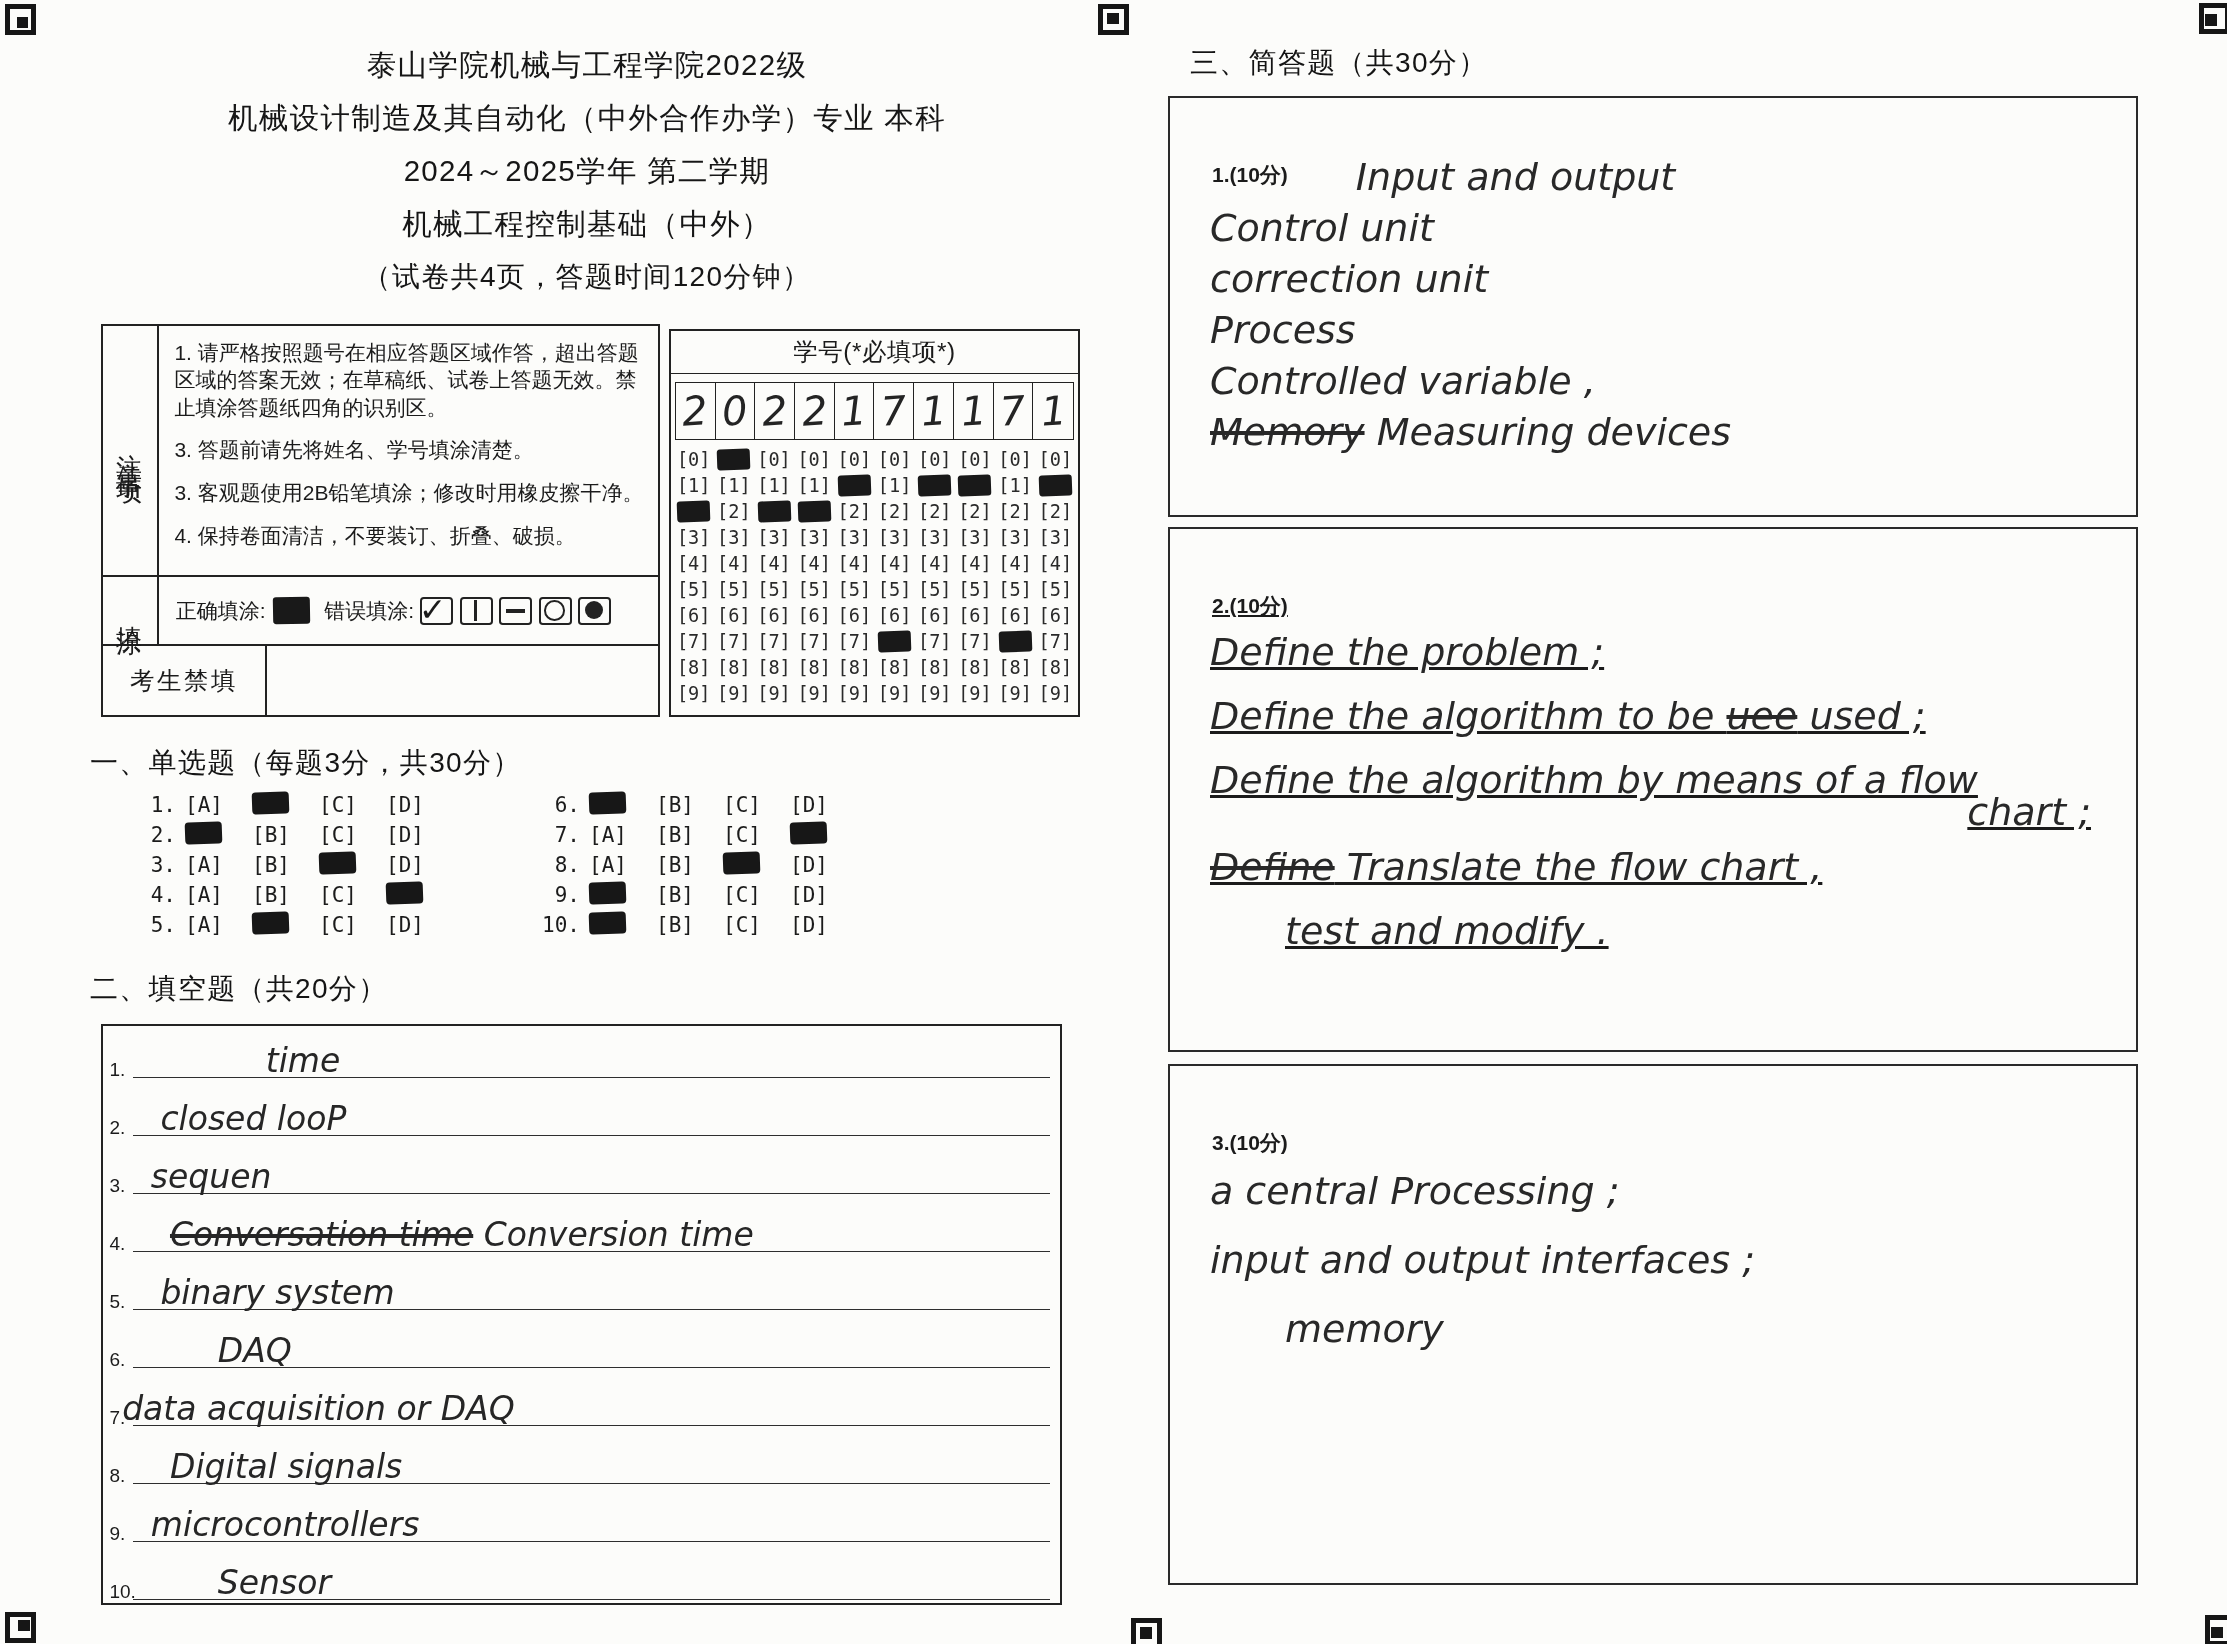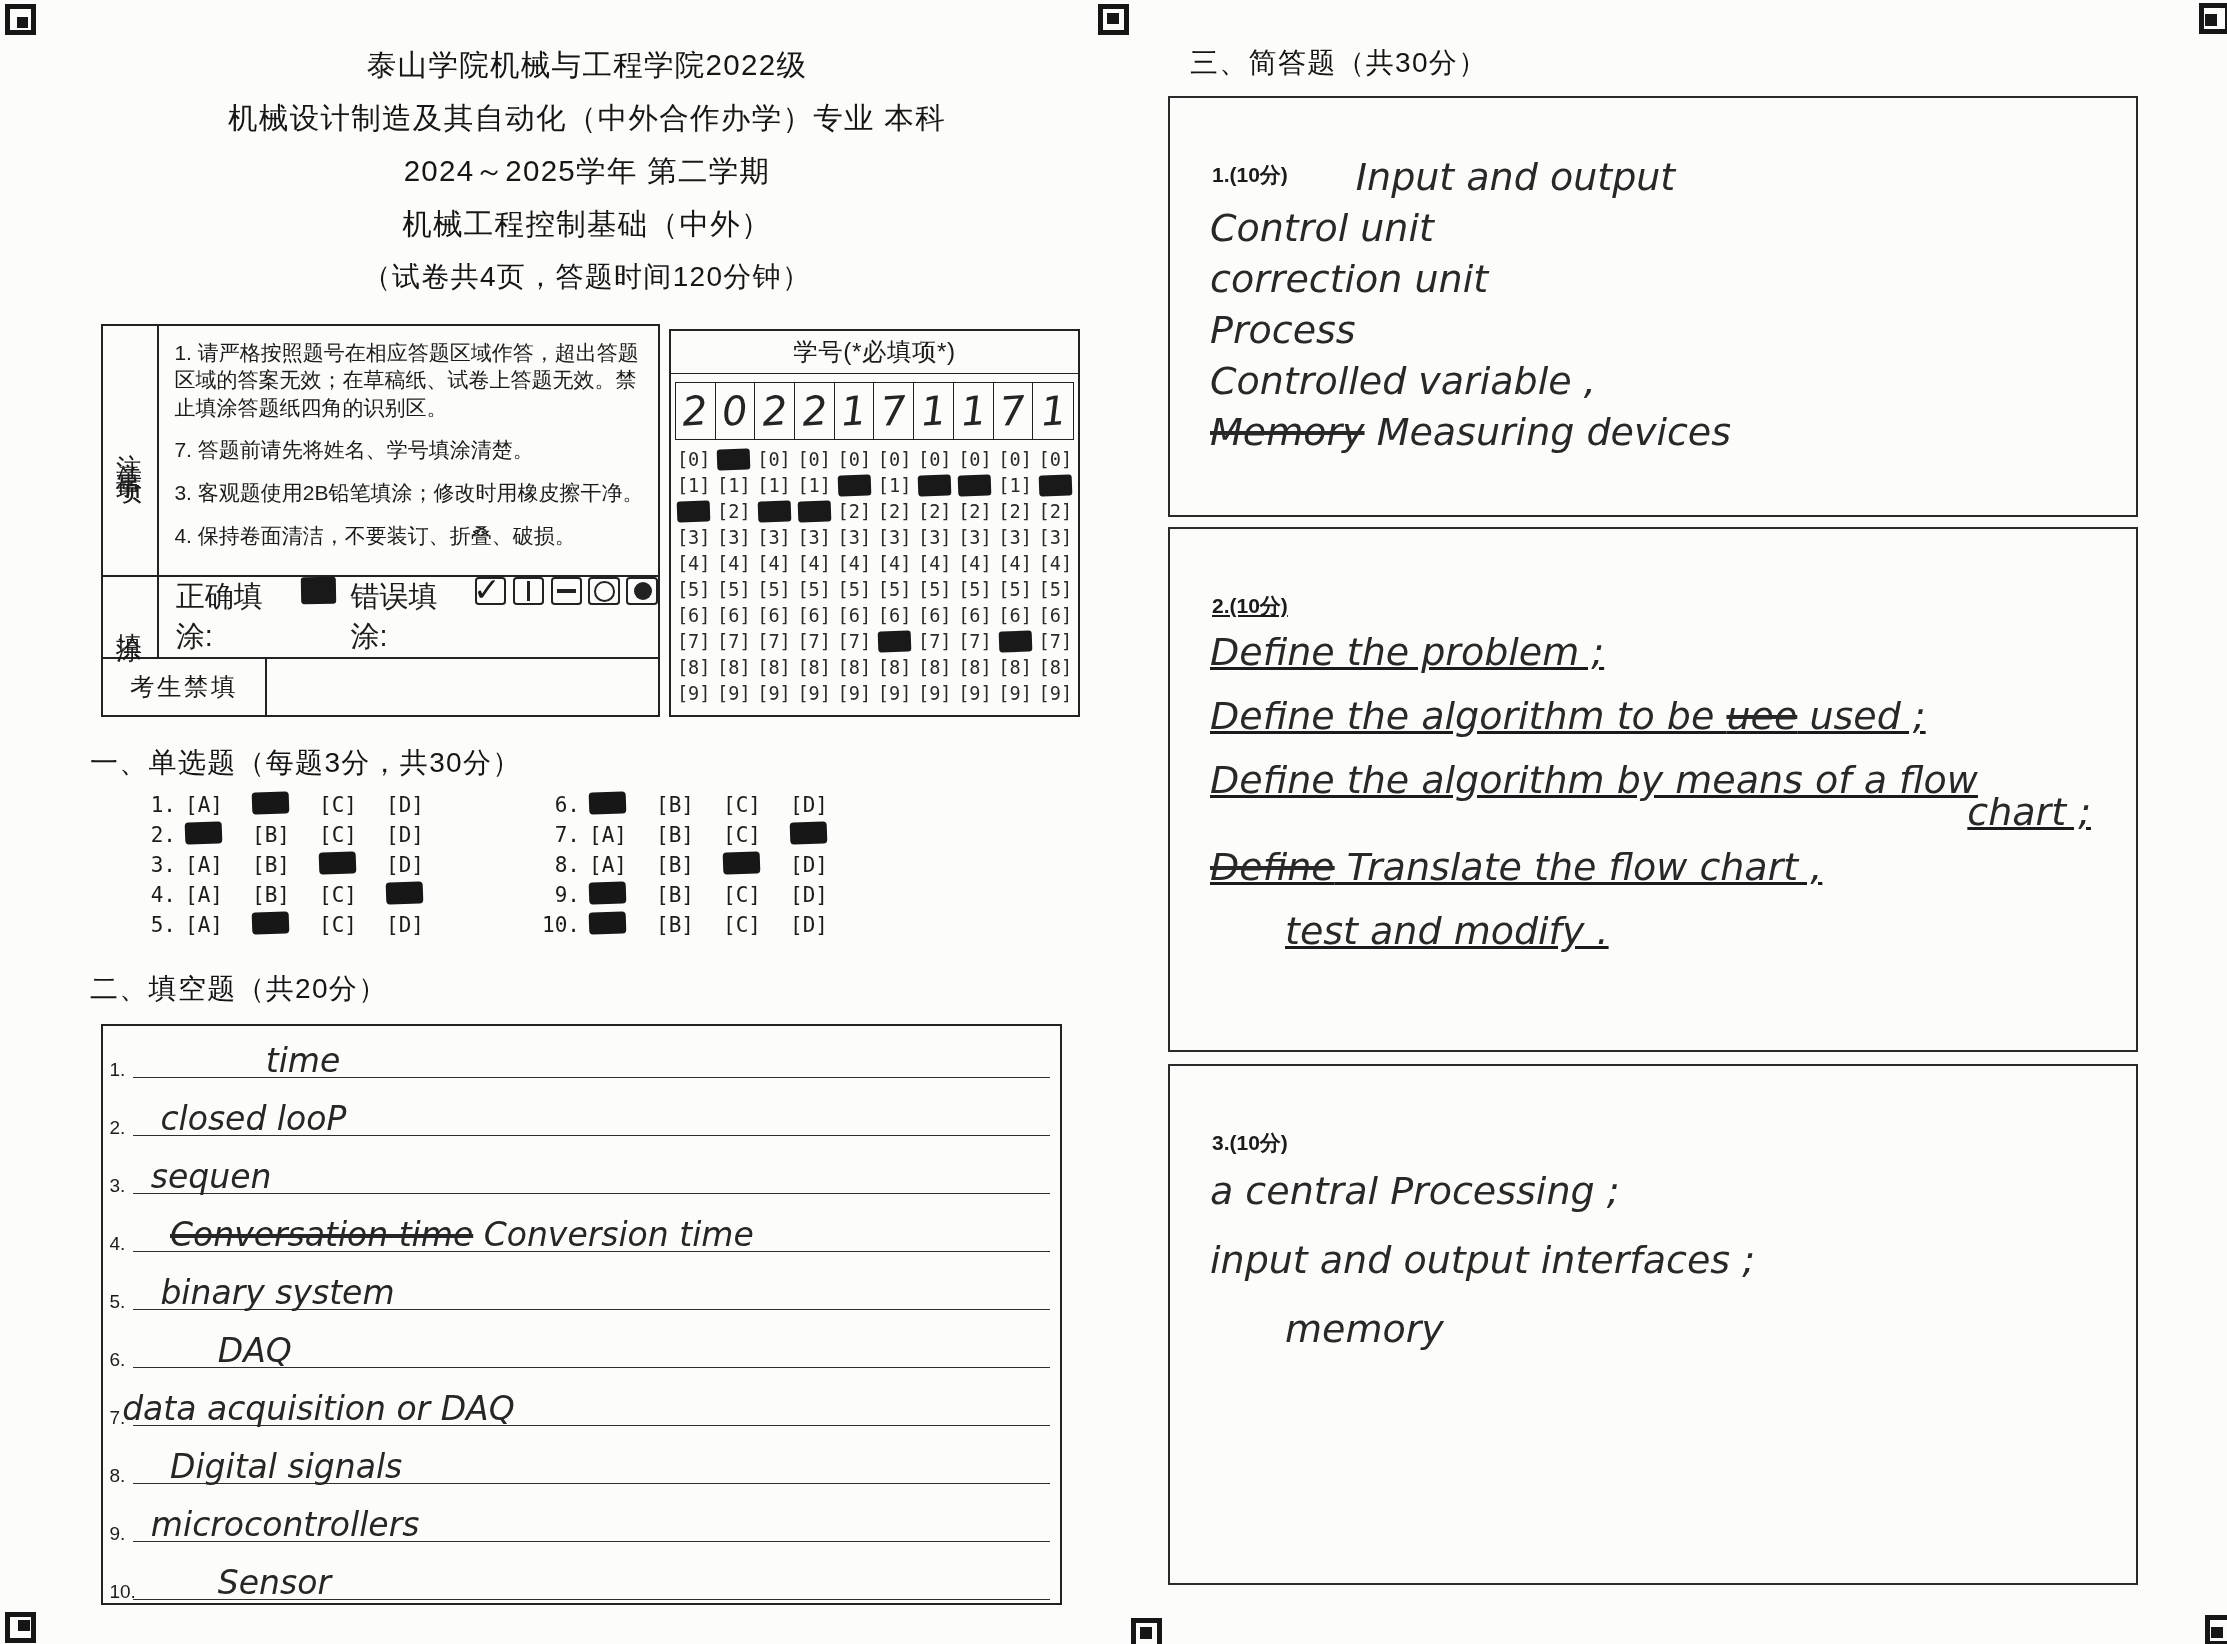--- a/index.html
+++ b/index.html
@@ -18,21 +18,21 @@
   
   .notice{position:absolute;left:101px;top:324px;width:559px;height:393px;border:2.6px solid #222;
           display:flex;flex-direction:column;box-sizing:border-box;}
   .n-row1{flex:0 0 249px;display:flex;border-bottom:2.6px solid #222;}
   .n-row2{flex:0 0 67px;display:flex;border-bottom:2.6px solid #222;}
   .n-row3{flex:1;display:flex;}
   .n-side{width:54px;border-right:2.6px solid #222;display:flex;align-items:center;justify-content:center;
           writing-mode:vertical-rl;text-orientation:upright;font-size:26px;letter-spacing:9px;flex:none;}
   .n-body{flex:1;padding:13px 13px 5.1px 15.4px;font-size:21px;line-height:1.30;}
   .ni{margin-bottom:15.4px;text-indent:0;}
-  .n-fill{flex:1;display:flex;align-items:flex-start;font-size:29px;padding-left:16.7px;}
+  .n-fill{flex:1;display:flex;align-items:center;font-size:21px;padding-left:16.7px;}
   .sample-good{display:inline-block;width:37px;height:27px;background:#191919;border-radius:3.2px;
                transform:rotate(-1deg);margin:0 14px 0 7.7px;}
   .wb{width:33px;height:28px;border:2.6px solid #222;border-radius:3.8px;margin-left:6.4px;position:relative;
       display:inline-block;vertical-align:middle;box-sizing:border-box;}
   .wb i{position:absolute;background:#222;}
   .wb.check::after{content:"✓";position:absolute;left:-3.8px;top:-9px;font-size:33px;font-style:normal;}
   .wb.vline i{left:12.2px;top:1.9px;width:3.2px;height:20.5px;}
   .wb.hdash i{left:4.5px;top:10.3px;width:19px;height:3.8px;}
   .wb.circle i{left:3.8px;top:1.9px;width:16.7px;height:16.7px;background:transparent;border:2.6px solid #222;border-radius:50%;}
   .wb.dot i{left:5.1px;top:2.6px;width:18px;height:18px;border-radius:50%;}
@@ -105,21 +105,21 @@
     <div class="title-line">2024～2025学年 第二学期</div>
     <div class="title-line">机械工程控制基础（中外）</div>
     <div class="title-line small">（试卷共4页，答题时间120分钟）</div>
   </div>
 
   <div class="notice">
     <div class="n-row1">
       <div class="n-side">注意事项</div>
       <div class="n-body">
         <div class="ni">1.  请严格按照题号在相应答题区域作答，超出答题区域的答案无效；在草稿纸、试卷上答题无效。禁止填涂答题纸四角的识别区。</div>
-        <div class="ni">7.  答题前请先将姓名、学号填涂清楚。</div>
+        <div class="ni">3.  答题前请先将姓名、学号填涂清楚。</div>
         <div class="ni">3.  客观题使用2B铅笔填涂；修改时用橡皮擦干净。</div>
         <div class="ni">4.  保持卷面清洁，不要装订、折叠、破损。</div>
       </div>
     </div>
     <div class="n-row2">
       <div class="n-side" style="letter-spacing:5.1px;">填涂</div>
       <div class="n-fill">
         <span>正确填涂:</span>
         <span class="sample-good"></span>
         <span>错误填涂:</span>

